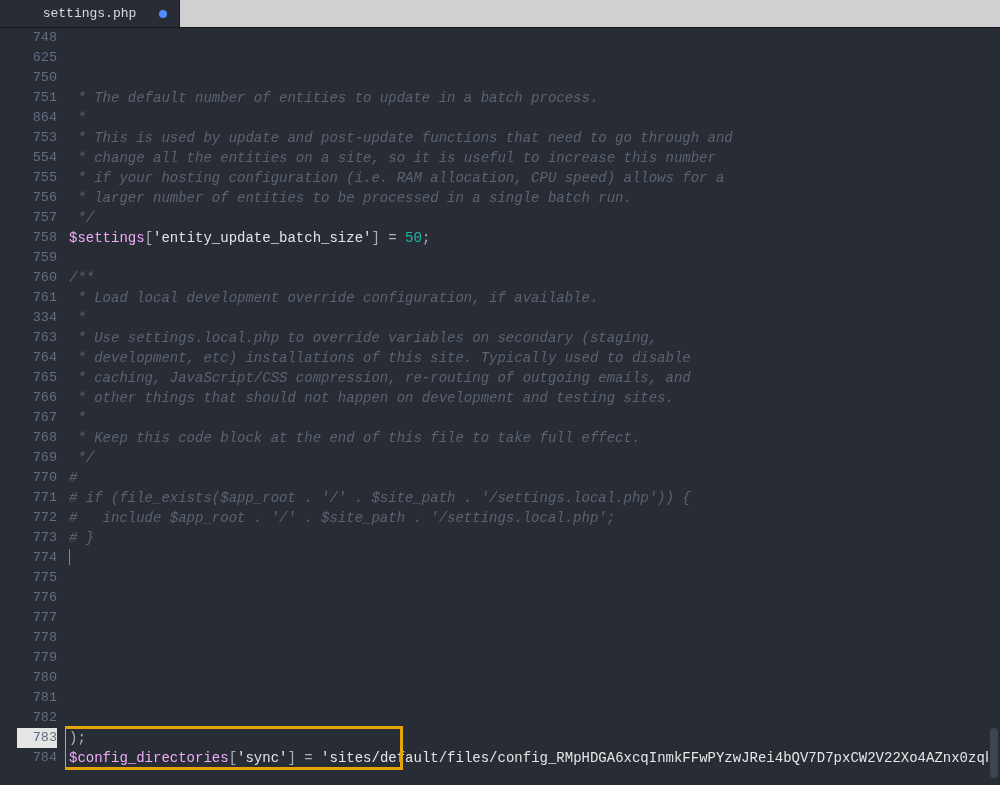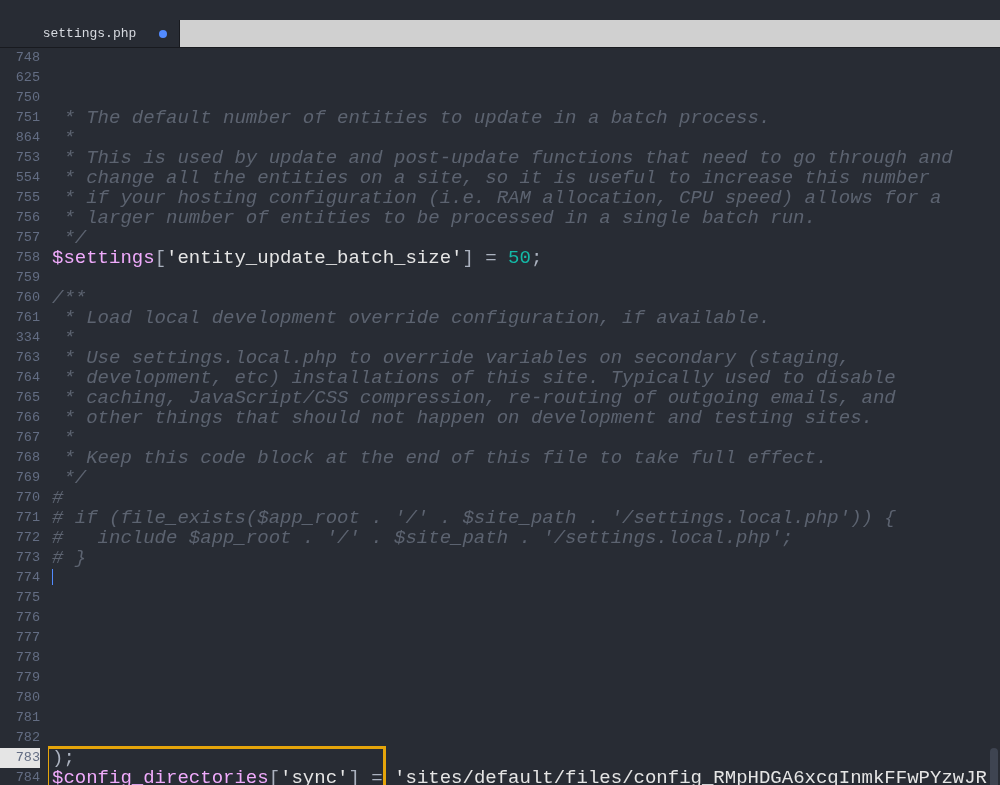--- a/index.html
+++ b/index.html
@@ -10,21 +10,20 @@
   color: #abb2bf;
   overflow: hidden;
   width: 1000px;
   height: 785px;
 }
 .tab-bar {
   height: 28px;
   background: #21252b;
   display: flex;
   border-bottom: 1px solid #181a1f;
-  margin-top: 20px;
 }
 .tab {
   display: flex;
   align-items: center;
   padding: 0 12px;
   gap: 8px;
   background: #282c34;
   border-right: 1px solid #181a1f;
   cursor: pointer;
   min-width: 180px;
@@ -44,38 +43,39 @@
   background: #528bff;
 }
 .tab-rest {
   flex: 1;
   background: #d0d0d0;
 }
 .editor {
   display: flex;
   height: calc(785px - 28px);
   background: #282c34;
+  padding-left: 17px;
 }
 .gutter {
   width: 48px;
   background: #282c34;
   color: #636d83;
   text-align: right;
   padding-right: 8px;
   user-select: none;
   font-size: 13.5px;
   line-height: 20px;
 }
 .gutter-line { height: 20px; }
 .gutter-line.highlight { background: #e5e5e5; }
 .code {
   flex: 1;
   position: relative;
   white-space: pre;
-  font-size: 19px;
+  font-size: 14px;
   line-height: 20px;
   overflow: hidden;
 }
 .code-line {
   height: 20px;
   padding-left: 4px;
 }
 .c-comment { color: #5c6370; font-style: italic; }
 .c-var { color: #f0abfc; }
 .c-string { color: #e5e5e5; }

